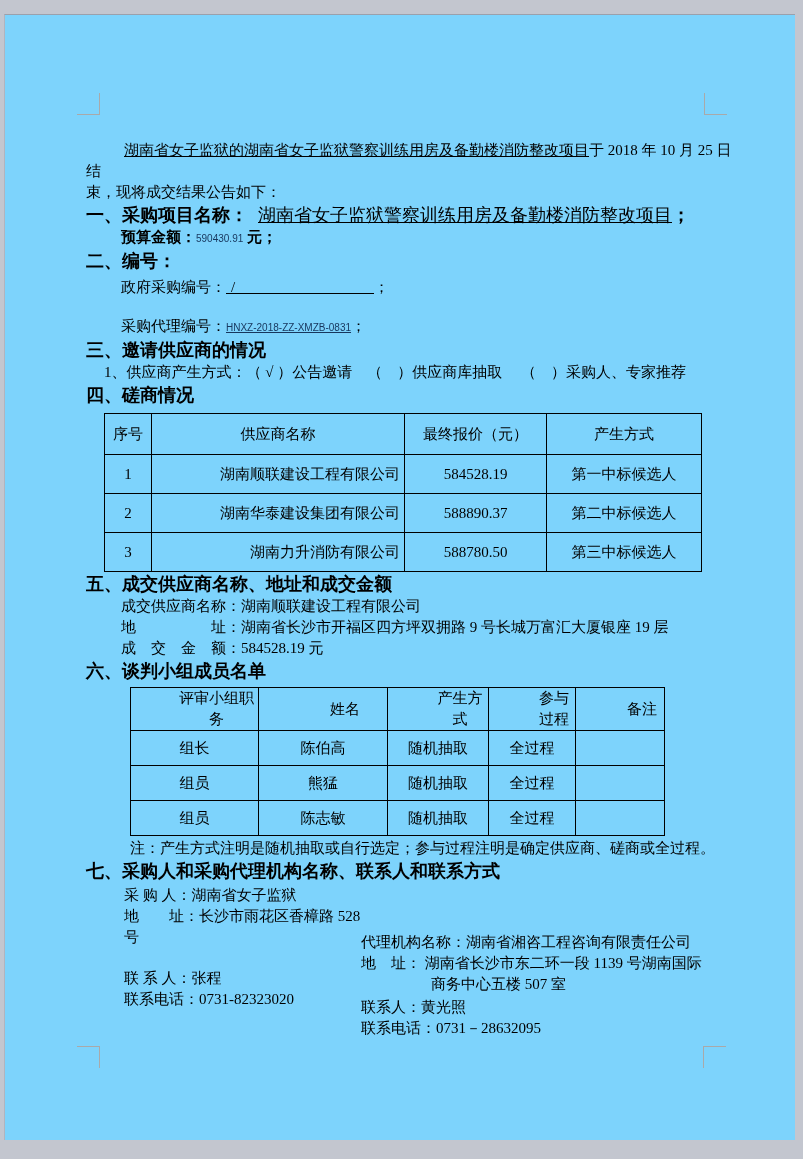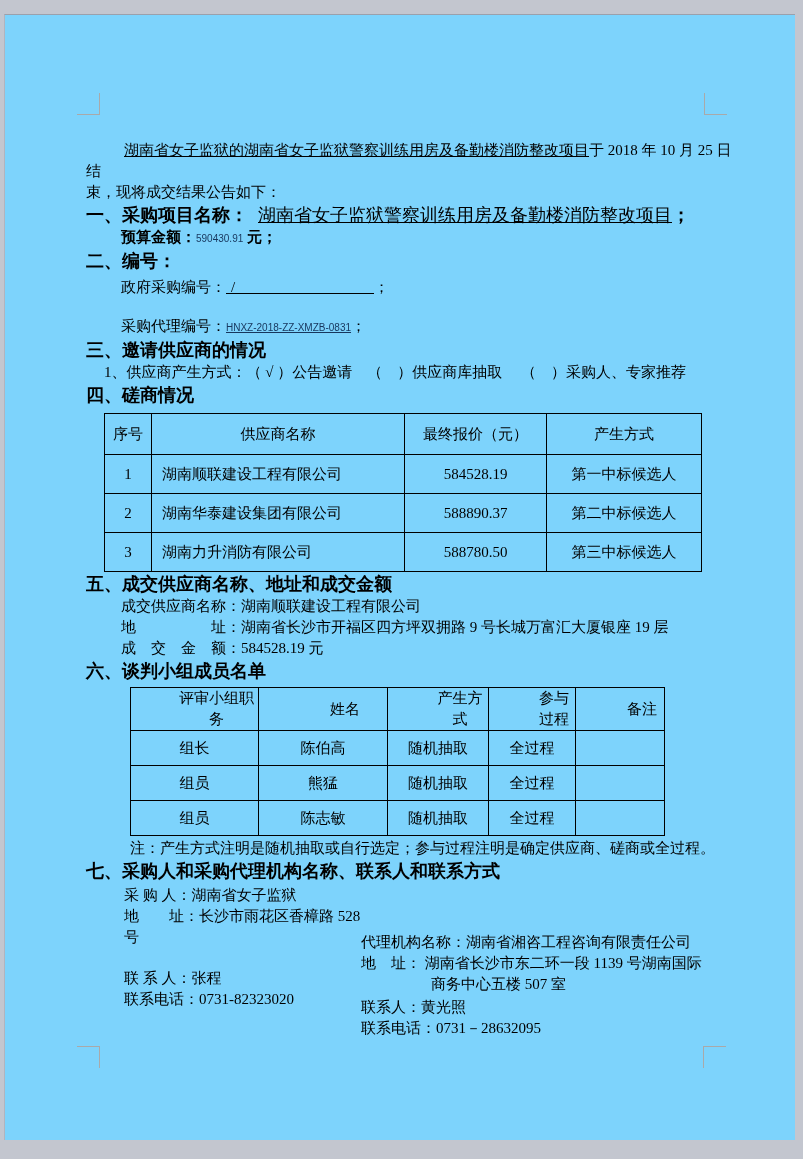--- a/index.html
+++ b/index.html
@@ -39,21 +39,21 @@
     display:inline-block; width:148px; border-bottom:1px solid #000;
     height:17px; vertical-align:baseline; padding-left:5px; box-sizing:border-box;
   }
   .proj-name { margin-left:10px; }
   table { border-collapse:collapse; font-size:15px; }
   td, th { border:1px solid #000; text-align:center; vertical-align:middle; font-weight:normal; padding:0 4px; box-sizing:border-box; }
   .t1 { margin:6px 1px 0 18px; }
   .t1 th { height:41px; }
   .t1 td { height:39px; }
   .t1 .c0 { width:47px; } .t1 .c1 { width:253px; } .t1 .c2 { width:142px; } .t1 .c3 { width:155px; }
-  .t1 td.c1 { text-align:left; padding-left:10px; }
+  .t1 td.c1 { text-align:right; padding-left:10px; }
   .t2 { margin:4px 0 0 44px; }
   .t2 th { height:32px;padding-left:48px; }
   .t2 td { height:35px; }
   .t2 .c0 { width:128px; } .t2 .c1 { width:129px; } .t2 .c2 { width:101px; } .t2 .c3 { width:87px; } .t2 .c4 { width:89px; }
   .note { margin:2px 0 0 44px; }
   .h5m { margin-top:9px; }
   .cols { display:flex; margin-top:2px; }
   .col-left { margin-left:38px; width:237px; flex:none; }
   .col-right { width:350px; flex:none;margin-top:47px; }
   .hang { padding-left:70px; text-indent:-70px; }

